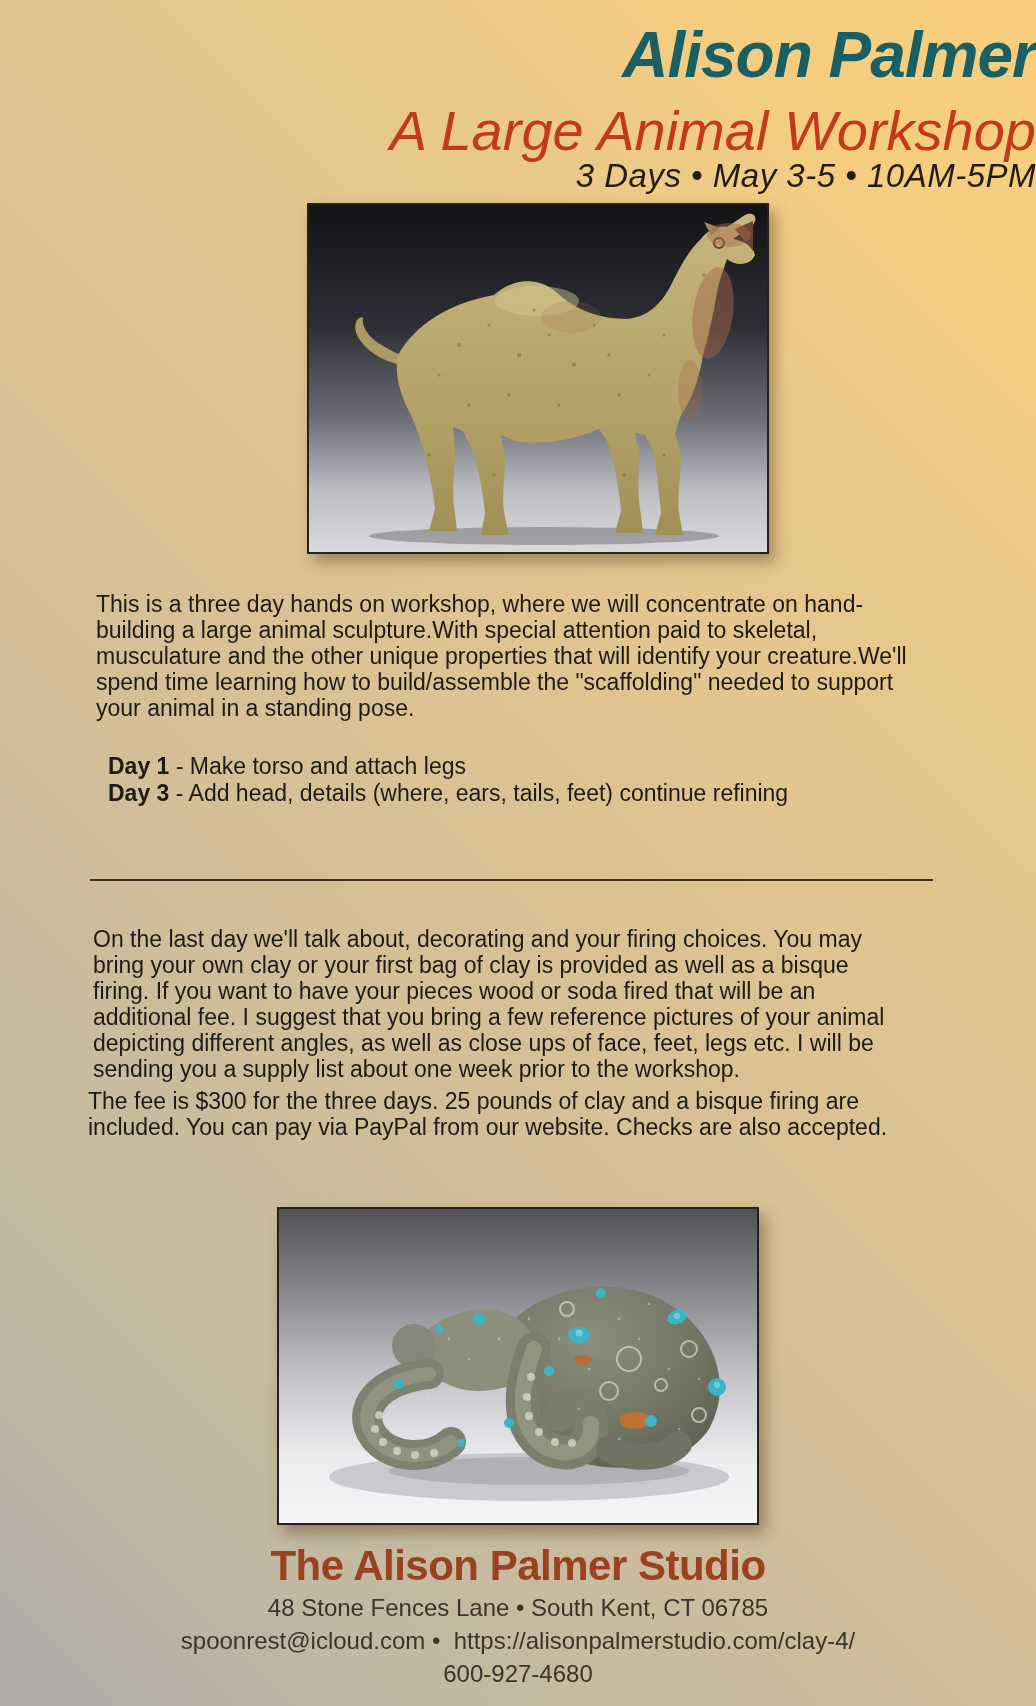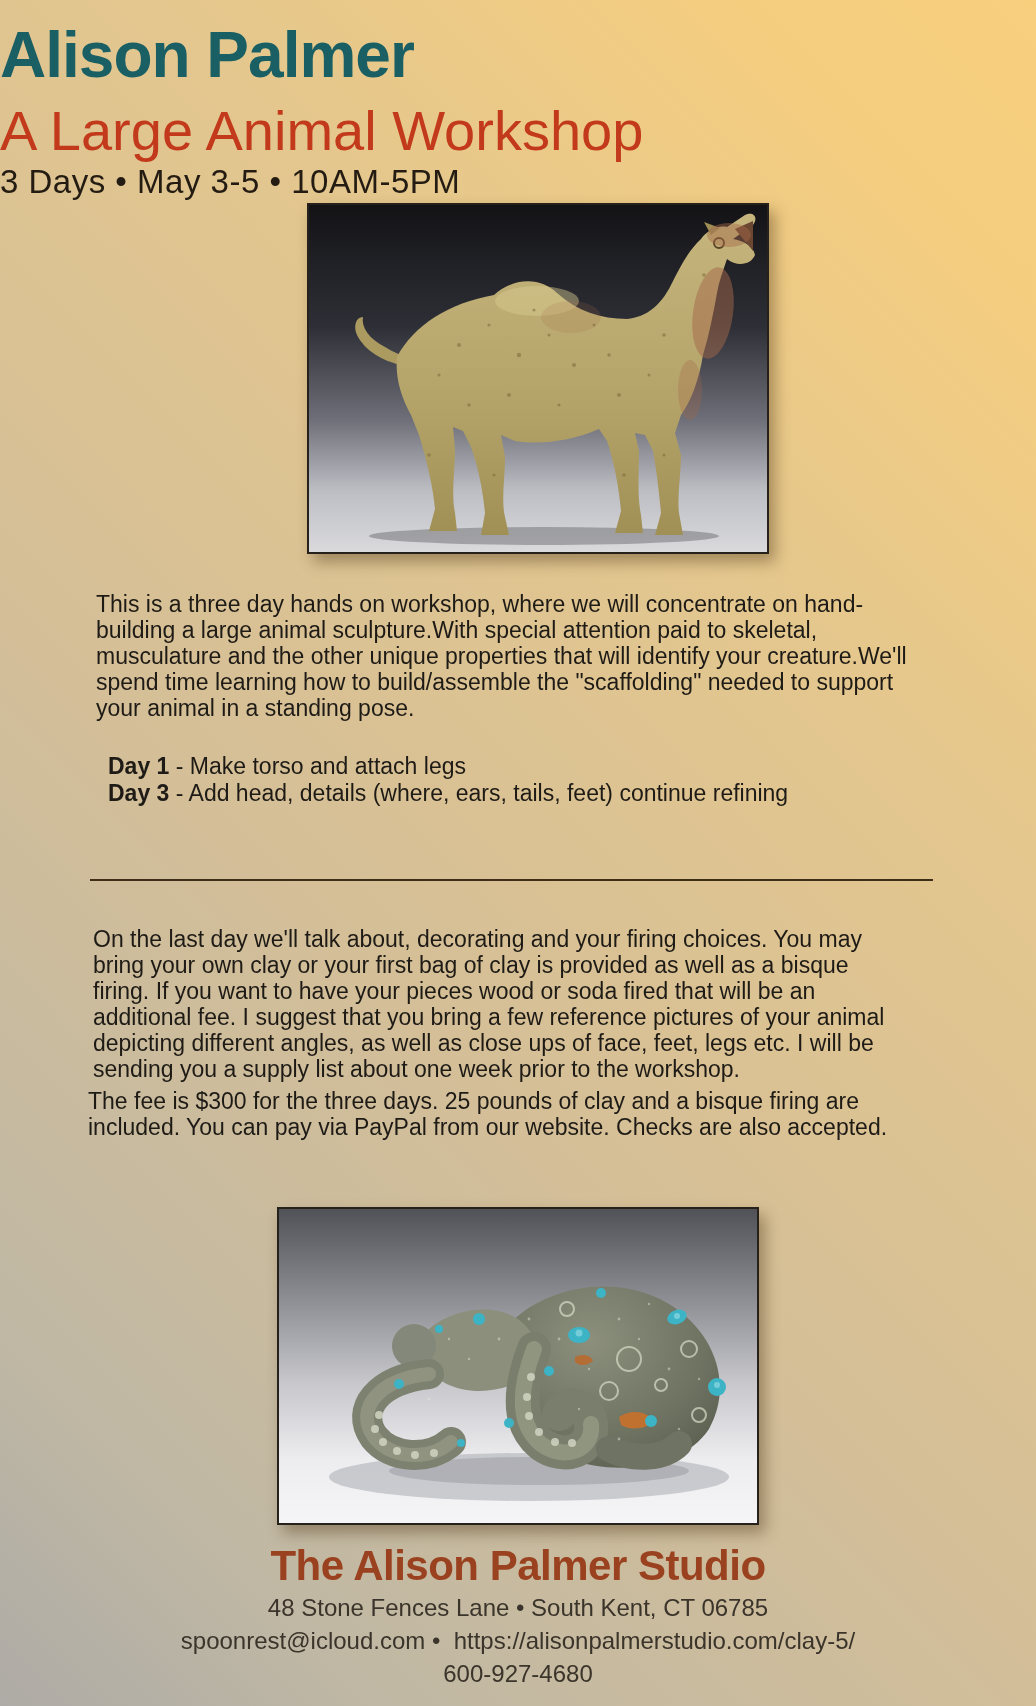--- a/index.html
+++ b/index.html
@@ -7,32 +7,32 @@
     width:1036px;height:1706px;
     font-family:"Liberation Sans","DejaVu Sans",sans-serif;
     overflow:hidden;
   }
   .page{
     position:relative;width:1036px;height:1706px;
     background:linear-gradient(45deg,#aeaba6 0%,#c0b8a4 14%,#d5bf97 42%,#e4c78e 68%,#f4cd80 88%,#f7cf7d 100%);
   }
   .abs{position:absolute;}
   
-  .header{top:18px;left:0;right:16px;text-align:left;}
+  .header{top:18px;left:0;right:0;text-align:right;font-style:italic;}
   .title{
     font-size:64px;line-height:74px;font-weight:bold;
     color:#1a5f63;letter-spacing:-1px;
   }
   .subtitle{
     font-size:56px;line-height:46px;font-weight:400;
     color:#c23a1b;margin-top:16px;
   }
   .schedule{
     font-size:33px;line-height:44px;font-weight:400;
-    color:#241c12;letter-spacing:0.5px;margin-top:6px;
+    color:#241c12;letter-spacing:0.5px;margin-top:0;
   }
   
   .photo{
     border:2px solid #26211a;
     box-shadow:6px 8px 14px rgba(82,60,28,.45);
     background:#222;
   }
   .photo svg{display:block;}
   .camel-figure{left:307px;top:203px;width:458px;height:347px;}
   .octo-figure{left:277px;top:1207px;width:478px;height:314px;}
@@ -281,17 +281,17 @@
         <circle cx="340" cy="230" r="1.4"></circle>
           <circle cx="400" cy="220" r="1.2"></circle>
           <circle cx="150" cy="190" r="1.2"></circle>
       </g>
     </svg>
   </div>
 
   <div class="abs footer">
     <div class="studio">The Alison Palmer Studio</div>
     <div class="footer-line">48 Stone Fences Lane • South Kent, CT 06785</div>
-    <div class="footer-line">spoonrest@icloud.com •  https://alisonpalmerstudio.com/clay-5/</div>
+    <div class="footer-line">spoonrest@icloud.com •  https://alisonpalmerstudio.com/clay-4/</div>
     <div class="footer-line">600-927-4680</div>
   </div>
 
 </div>
 
 </body></html>

